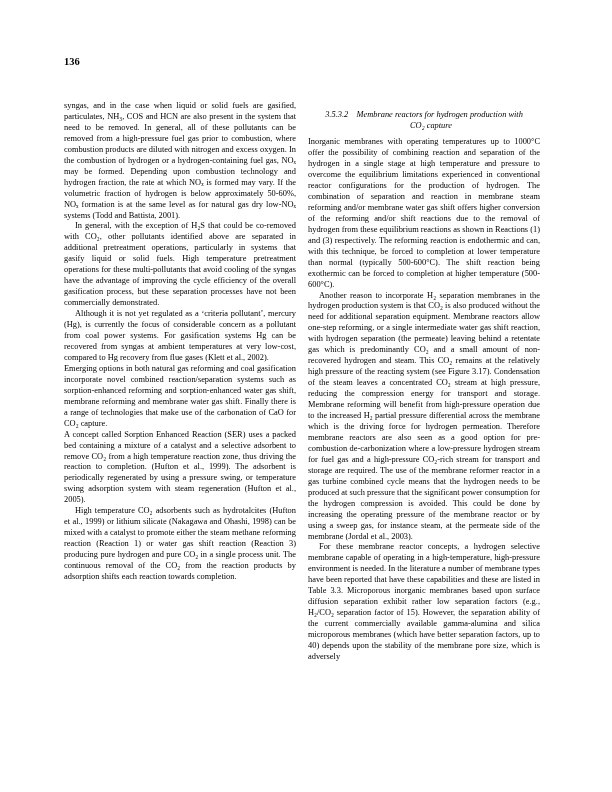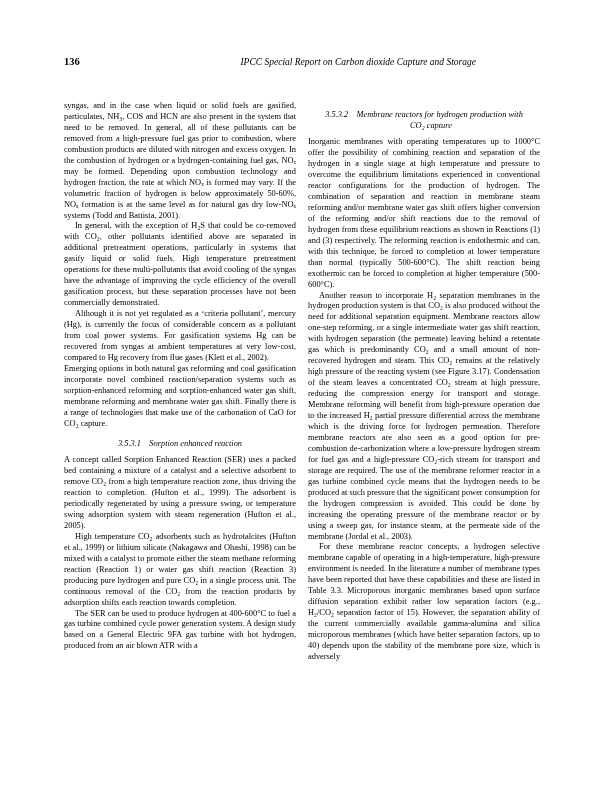--- a/index.html
+++ b/index.html
@@ -75,42 +75,35 @@
     display: inline;
   }
 </style>
 </head>
 <body>
 
 <div class="page">
 
   <div class="header">
     <div class="folio">136</div>
-    <div class="running-title">IPCC Special Report on Carbon dioxide Capture and Storage</div>
   </div>
 
   <div class="columns">
 
     <div class="col">
       <p>syngas, and in the case when liquid or solid fuels are gasified, particulates, NH₃, COS and HCN are also present in the system that need to be removed. In general, all of these pollutants can be removed from a high-pressure fuel gas prior to combustion, where combustion products are diluted with nitrogen and excess oxygen. In the combustion of hydrogen or a hydrogen-containing fuel gas, NOₓ may be formed. Depending upon combustion technology and hydrogen fraction, the rate at which NOₓ is formed may vary. If the volumetric fraction of hydrogen is below approximately 50-60%, NOₓ formation is at the same level as for natural gas dry low-NOₓ systems (Todd and Battista, 2001).</p>
       <p class="indent">In general, with the exception of H₂S that could be co-removed with CO₂, other pollutants identified above are separated in additional pretreatment operations, particularly in systems that gasify liquid or solid fuels. High temperature pretreatment operations for these multi-pollutants that avoid cooling of the syngas have the advantage of improving the cycle efficiency of the overall gasification process, but these separation processes have not been commercially demonstrated.</p>
       <p class="indent">Although it is not yet regulated as a ‘criteria pollutant’, mercury (Hg), is currently the focus of considerable concern as a pollutant from coal power systems. For gasification systems Hg can be recovered from syngas at ambient temperatures at very low-cost, compared to Hg recovery from flue gases (Klett et al., 2002).</p>
 
 
       <p>Emerging options in both natural gas reforming and coal gasification incorporate novel combined reaction/separation systems such as sorption-enhanced reforming and sorption-enhanced water gas shift, membrane reforming and membrane water gas shift. Finally there is a range of technologies that make use of the carbonation of CaO for CO₂ capture.</p>
 
-      <h4 class="subsec">
-        <span class="secnum">3.5.3.1</span>
-        &nbsp;&nbsp;
-        <span>Sorption enhanced reaction</span>
-      </h4>
 
       <p>A concept called Sorption Enhanced Reaction (SER) uses a packed bed containing a mixture of a catalyst and a selective adsorbent to remove CO₂ from a high temperature reaction zone, thus driving the reaction to completion. (Hufton et al., 1999). The adsorbent is periodically regenerated by using a pressure swing, or temperature swing adsorption system with steam regeneration (Hufton et al., 2005).</p>
       <p class="indent">High temperature CO₂ adsorbents such as hydrotalcites (Hufton et al., 1999) or lithium silicate (Nakagawa and Ohashi, 1998) can be mixed with a catalyst to promote either the steam methane reforming reaction (Reaction 1) or water gas shift reaction (Reaction 3) producing pure hydrogen and pure CO₂ in a single process unit. The continuous removal of the CO₂ from the reaction products by adsorption shifts each reaction towards completion.</p>
-      <p class="indent">The SER can be used to produce hydrogen at 400-600°C to fuel a gas turbine combined cycle power generation system. A design study based on a General Electric 9FA gas turbine with hot hydrogen, produced from an air blown ATR with a</p>
     </div>
 
     <div class="col">
 
       <h4 class="subsec">
         <span class="secnum">3.5.3.2</span>
         &nbsp;&nbsp;
         <span>Membrane reactors for hydrogen production with</span><br>
         <span style="display:inline-block; margin-left:14px;">CO₂ capture</span>
       </h4>

